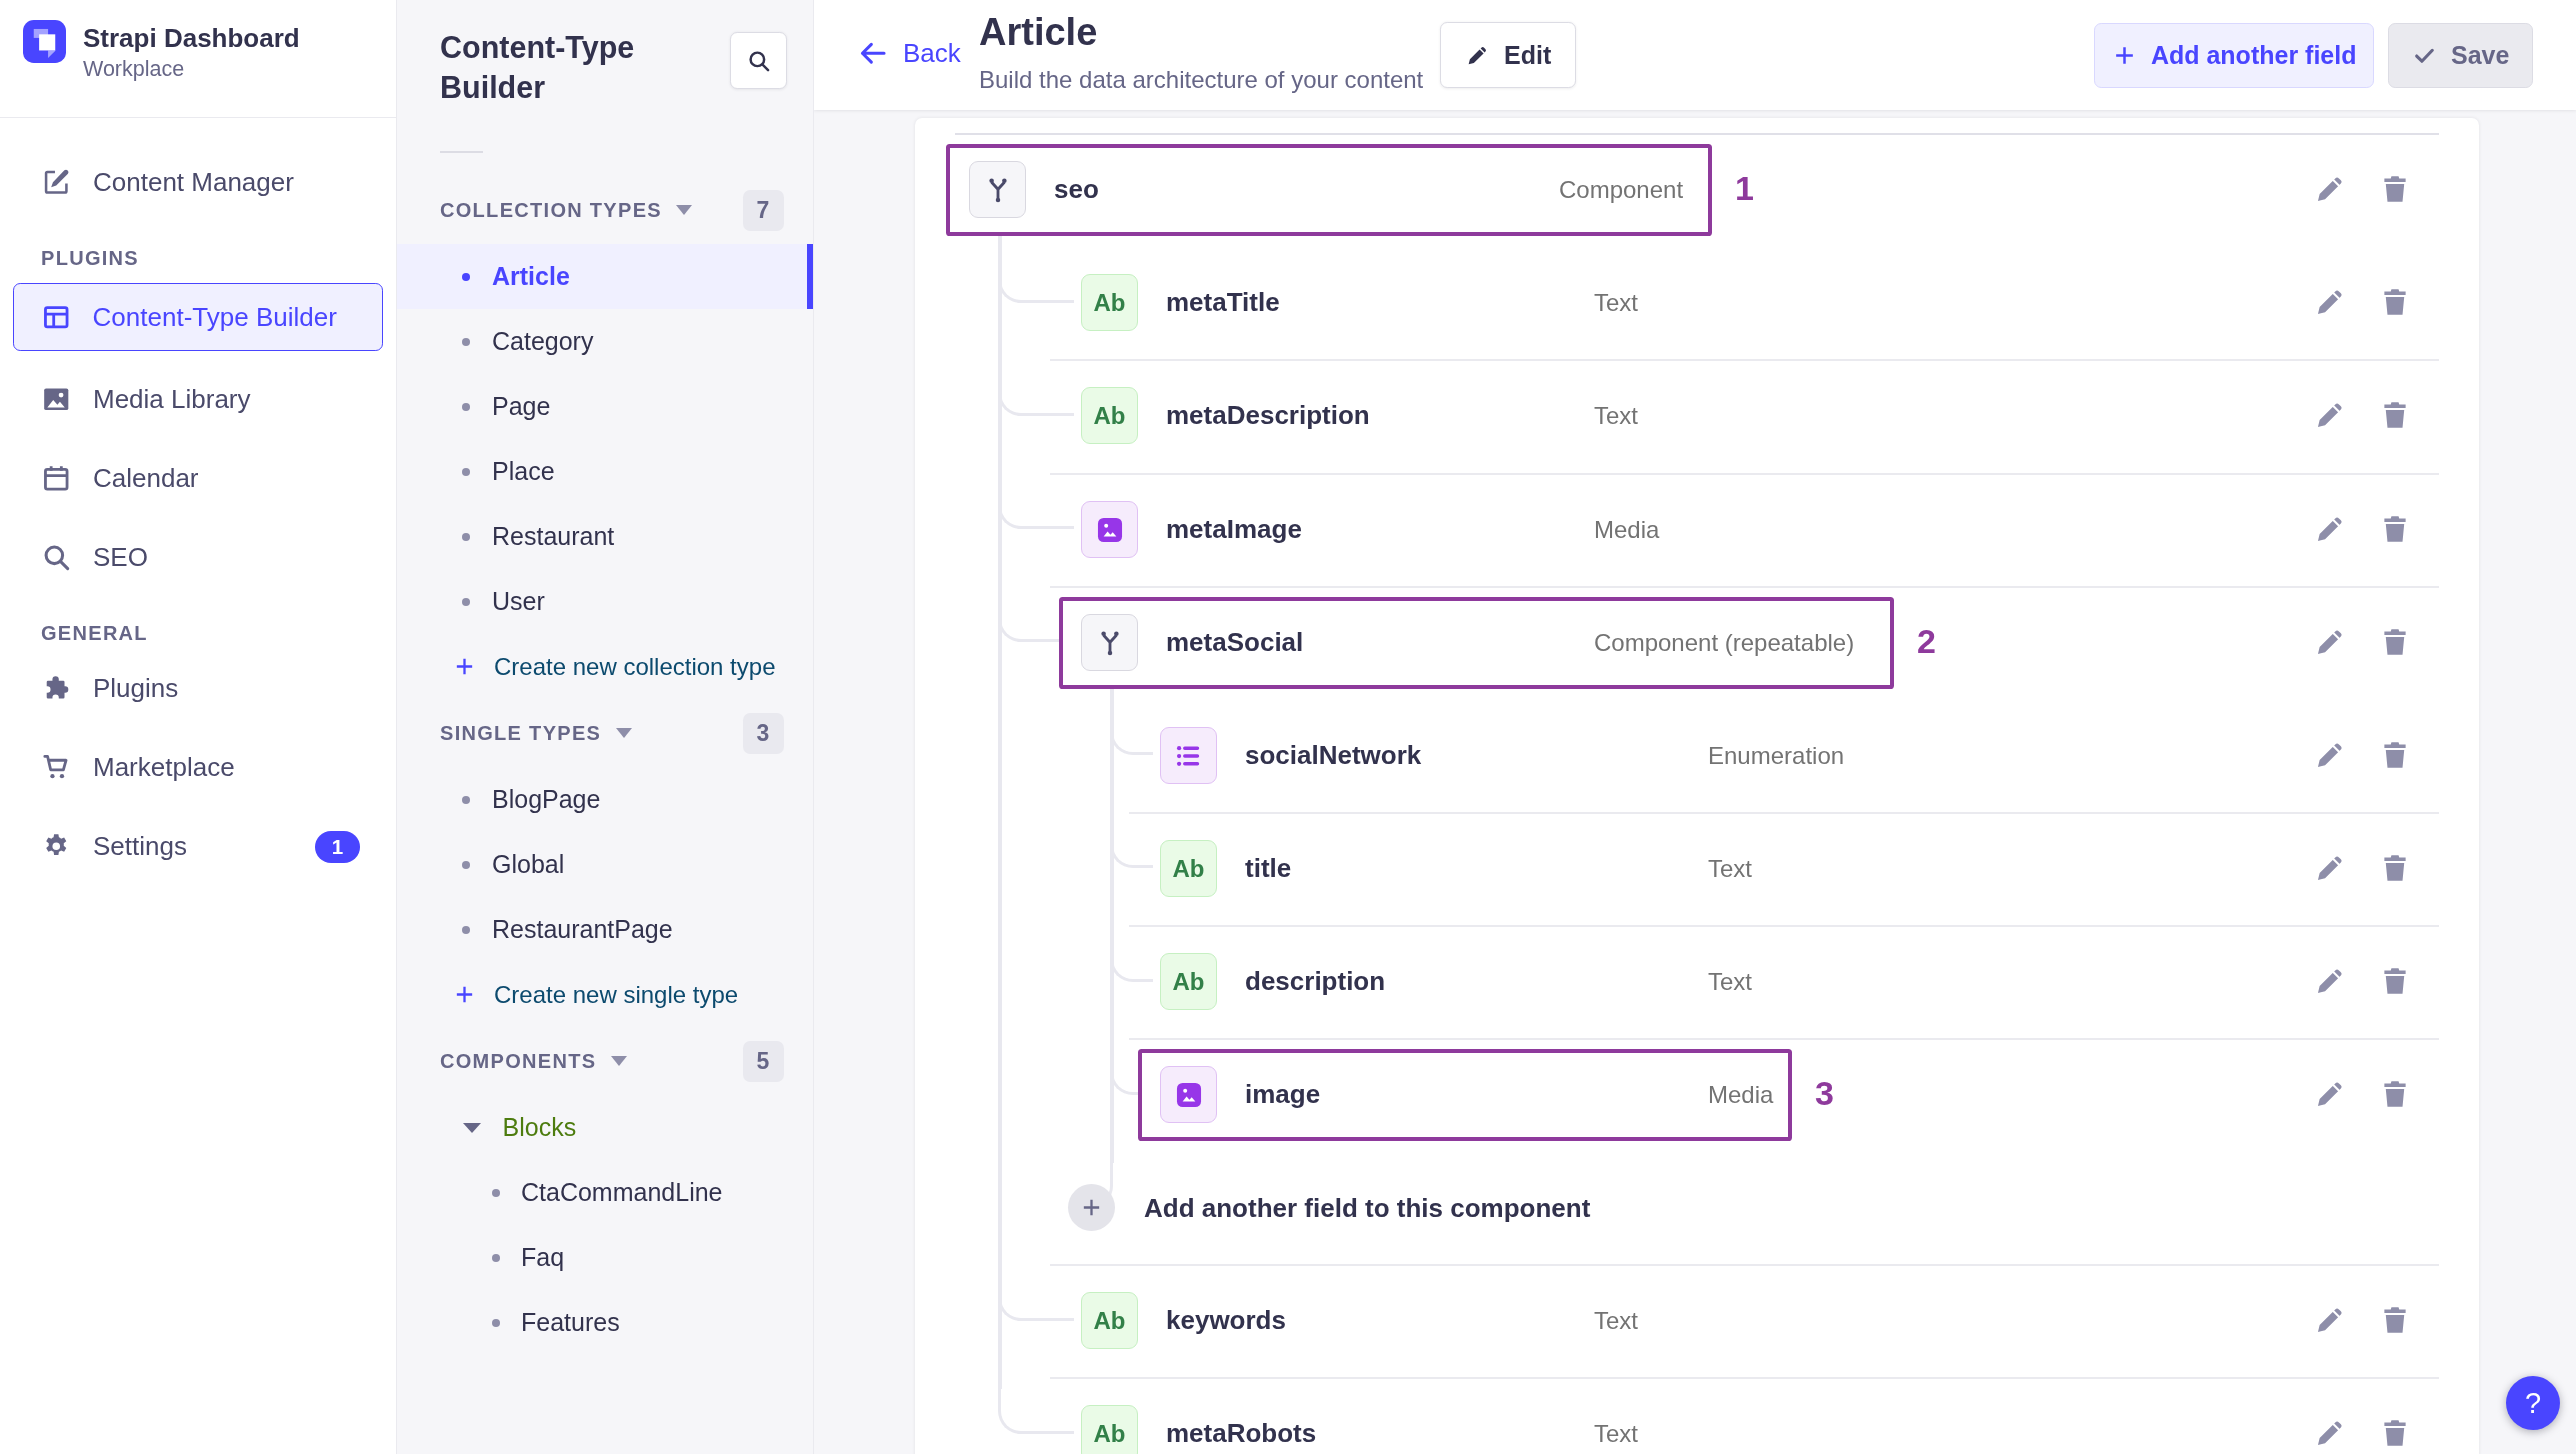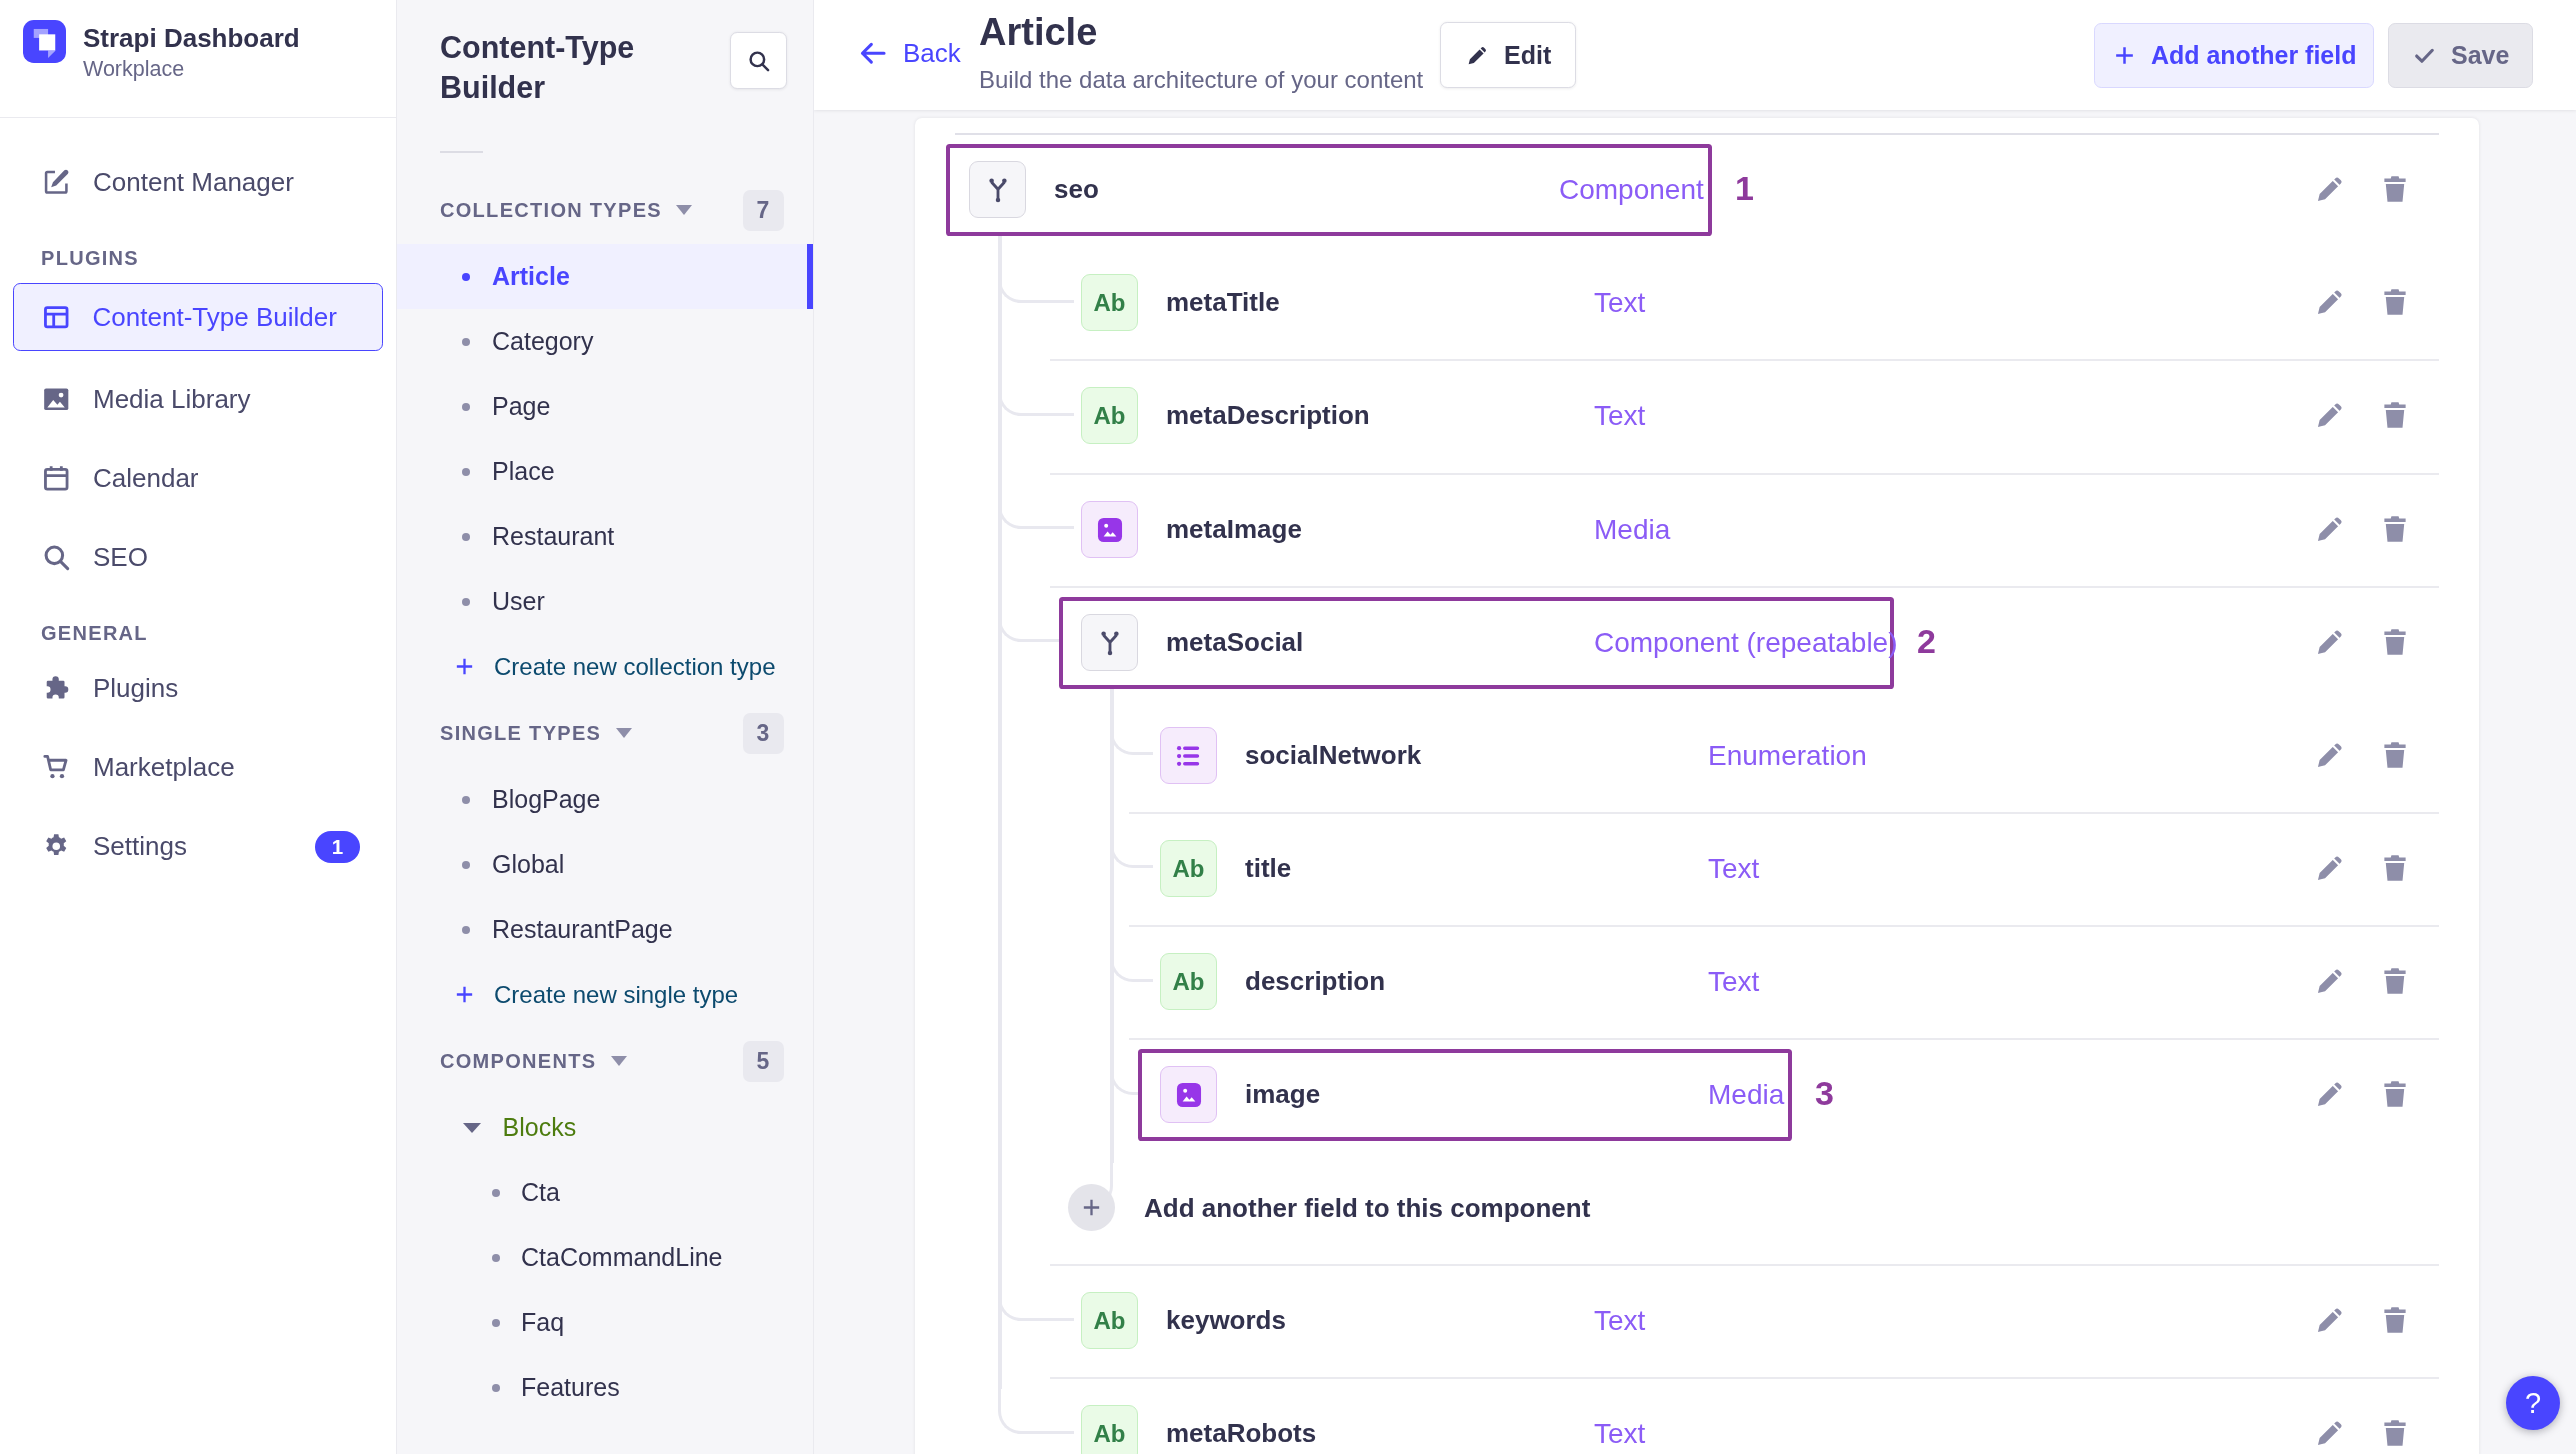--- a/index.html
+++ b/index.html
@@ -91,21 +91,21 @@
   .frow{position:absolute;left:0;width:100%;height:113px;}
   .row-divider{position:absolute;top:0;height:1.8px;background:#eaeaef;right:40px;}
   .ficon{position:absolute;top:28px;width:57px;height:57px;border-radius:9px;box-sizing:border-box;
          display:flex;align-items:center;justify-content:center;}
   .ficon svg{width:34px;height:34px;}
   .ficon.text{background:#eafbe7;border:0.9px solid #c6f0c2;color:#328048;font-weight:700;font-size:24px;}
   .ficon.component{background:#f6f6f9;border:0.9px solid #d9d8e0;color:#4a4a6a;}
   .ficon.media{background:#f6ecfc;border:0.9px solid #e0c1f4;color:#9736e8;}
   .ficon.enumeration{background:#f6ecfc;border:0.9px solid #e0c1f4;color:#9736e8;}
   .fname{position:absolute;top:42px;font-size:26px;font-weight:600;line-height:29px;color:#32324d;}
-  .ftype{position:absolute;top:42px;font-size:28px;line-height:29px;color:#8b5cf6;}
+  .ftype{position:absolute;top:42px;font-size:24px;line-height:29px;color:#737373;}
   .fact{position:absolute;top:39px;width:34px;height:34px;color:#8e8ea9;cursor:pointer;background:none;border:none;padding:0;}
   .fact svg{width:34px;height:34px;}
   .hl-box{position:absolute;top:10.8px;height:92px;border:4.5px solid #8e3a9c;border-radius:3.6px;box-sizing:border-box;}
   .hl-num{position:absolute;top:36px;font-size:34px;font-weight:700;color:#8e3a9c;}
   .tree{position:absolute;width:3.6px;background:#e8e8ef;}
   .elbow{position:absolute;border-left:3.6px solid #e8e8ef;border-bottom:3.6px solid #e8e8ef;
          border-bottom-left-radius:23px;box-sizing:border-box;}
   .elbow.r{border-left:none;border-right:3.6px solid #e8e8ef;border-bottom-left-radius:0;
            border-bottom-right-radius:23px;}
   .addrow-circle{position:absolute;left:153px;top:33px;width:47px;height:47px;border-radius:50%;
@@ -286,24 +286,20 @@
         <span>COMPONENTS</span>
         <span class="caret"></span>
         <span class="p-count">5</span>
       </div>
       <div class="p-group">
         <span class="gcaret"></span>
         <span class="glbl">Blocks</span>
       </div>
       <div class="p-item nested">
         <span class="dot"></span>
-        <span class="lbl">Cta</span>
-      </div>
-      <div class="p-item nested">
-        <span class="dot"></span>
         <span class="lbl">CtaCommandLine</span>
       </div>
       <div class="p-item nested">
         <span class="dot"></span>
         <span class="lbl">Faq</span>
       </div>
       <div class="p-item nested">
         <span class="dot"></span>
         <span class="lbl">Features</span>
       </div>

